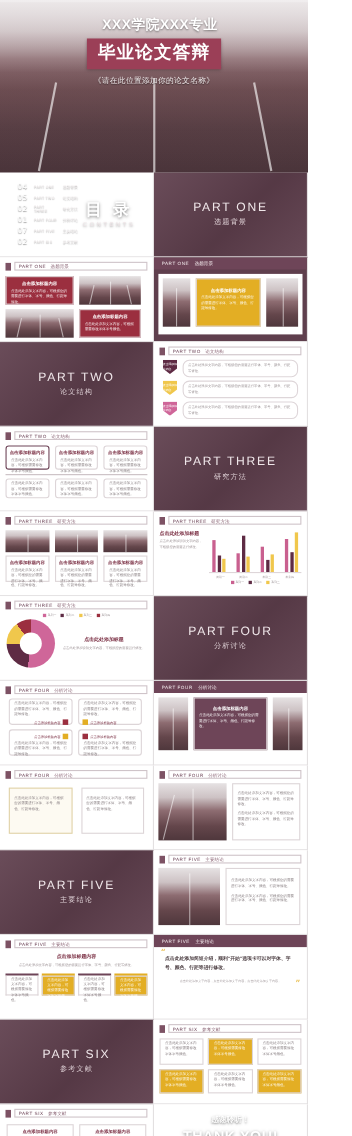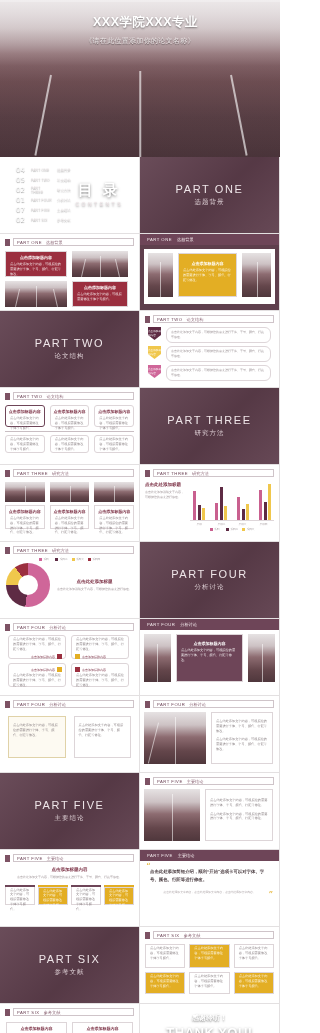--- a/index.html
+++ b/index.html
@@ -152,20 +152,21 @@
 
 <div class="hero track">
   <div class="lane" style="left:50%;top:45%;width:1.5px;height:55%;transform:translateX(-50%);"></div>
   <div class="lane" style="left:18%;top:48%;width:2px;height:52%;transform:rotate(11deg);"></div>
   <div class="lane" style="left:82%;top:48%;width:2px;height:52%;transform:rotate(-11deg);"></div>
 
   <div class="hz" style="top:56%;"></div>
   <div class="hz" style="top:88%;"></div>
   <div class="hero-inner">
     <div class="hero-sub">XXX学院XXX专业</div>
+    <div class="hero-title">毕业论文答辩</div>
     <div class="hero-note">《请在此位置添加你的论文名称》</div>
   </div>
 </div>
 
 <div class="grid">
 
   <div class="slide track">
     <div class="lane" style="left:50%;top:30%;width:1px;height:70%;"></div>
     <div class="lane" style="left:16%;top:40%;width:1px;height:60%;transform:rotate(12deg);"></div>
     <div class="lane" style="left:84%;top:40%;width:1px;height:60%;transform:rotate(-12deg);"></div>

